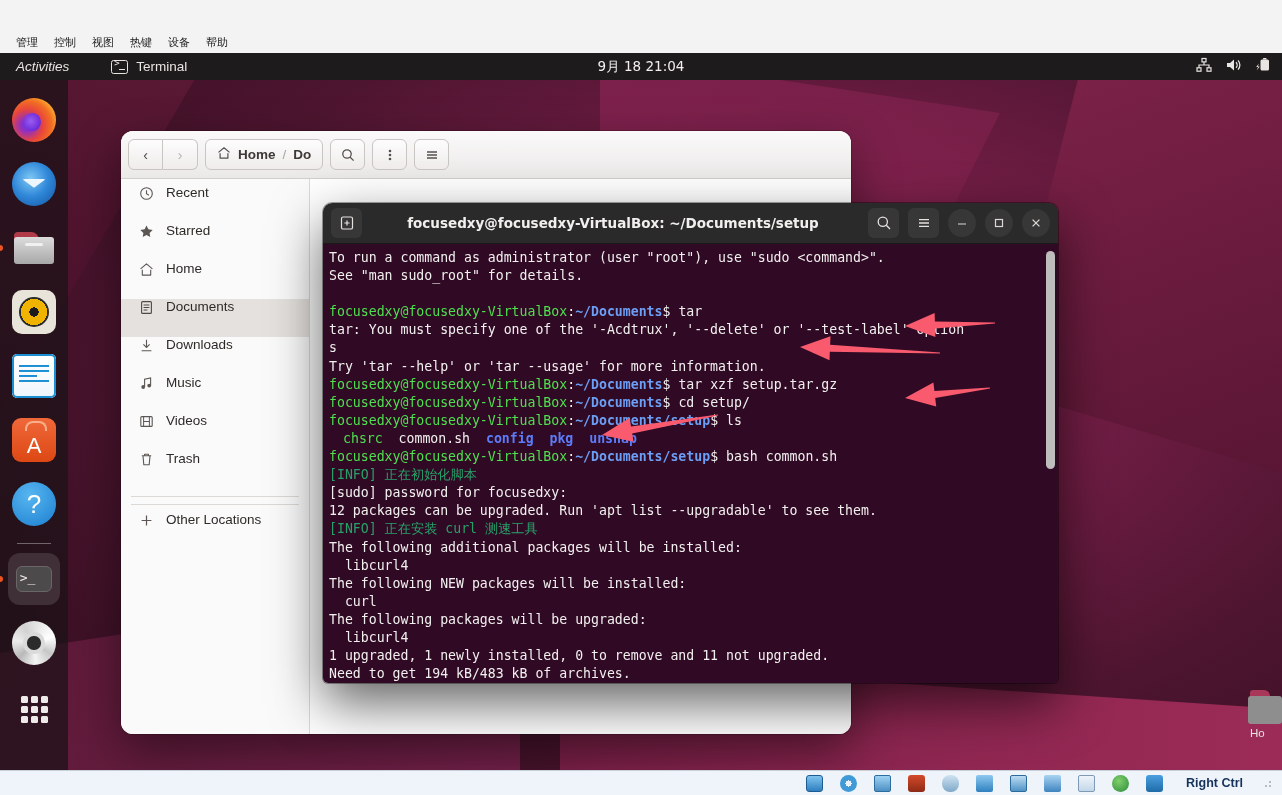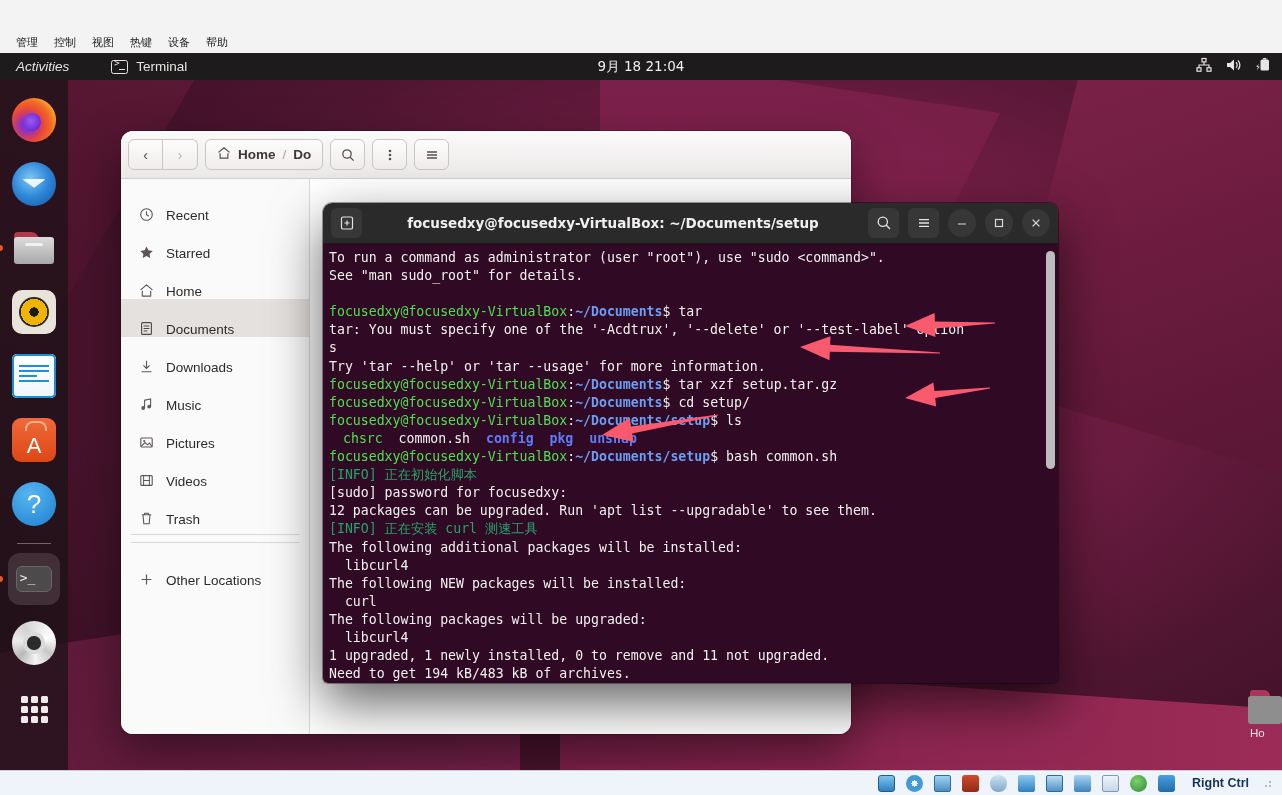--- a/index.html
+++ b/index.html
@@ -211,21 +211,21 @@
   .pathbar .sepc { color:#a9a4a1; font-weight:normal; }
   .hdr-btn {
     width:35px;height:31px;background:linear-gradient(180deg,#fdfdfd,#efeceb);
     border:1px solid #c9c5c2;border-radius:6px;display:flex;align-items:center;justify-content:center;color:#4a4644;
   }
   #files-body { display: flex; height: 555px; }
   #files-sidebar {
     width: 189px; background: #fafafa; border-right: 1px solid #dcd8d5; padding-top: 6px;
   }
   .side-item {
-    display: flex; align-items: flex-end; gap: 11px; height: 38px;
+    display: flex; align-items: flex-start; gap: 11px; height: 38px;
     padding-left: 17px; font-size: 13.5px; color: #2e2a28;
   }
   .side-item.active { background: #e4e1de; }
   .side-icon { width: 17px; height: 17px; flex: none; color: #5c5754; display:flex; align-items:center; justify-content:center; }
   .side-sep { height: 1px; background: #dcd8d5; margin: 7px 10px; }
   .eject-btn {
     margin-left: auto; margin-right: 11px; width: 23px; height: 23px; border-radius: 50%;
     border: 1px solid #c2bebb; display:flex; align-items:center; justify-content:center; font-size:9px; color:#5c5754;
   }
   #files-content { flex: 1; background: #ffffff; }
@@ -286,21 +286,21 @@
   
   #desk-folder { position: absolute; right: 2px; top: 637px; width: 40px; z-index: 5; }
   #desk-folder .df-back { position:absolute; left:10px; top:0; width:20px; height:9px; background:#a8375a; border-radius:3px 6px 0 0;}
   #desk-folder .df-front { position:absolute; left:8px; top:6px; width:34px; height:28px; background:#8e8e8e; border-radius:3px; }
   #desk-folder .df-label { position:absolute; left:10px; top:37px; font-size:11.5px; color:#eae5e3; }
 
   
   #vbox-statusbar {
     position: absolute; left: 0; top: 770px; width: 1282px; height: 25px;
     background: #eff4fb; border-top: 1px solid #c7cfd8;
-    display: flex; align-items: center; justify-content: flex-end; padding-right: 8px; gap: 11px;
+    display: flex; align-items: center; justify-content: flex-end; padding-right: 8px; gap: 17px;
   }
   .sb-ico { width: 17px; height: 17px; border-radius: 2px; position: relative; flex: none; }
   #vbox-statusbar .hostkey { font-size: 12.5px; color: #15325b; margin-left: 6px; margin-right: 4px; font-weight: bold; }
   .grip { width: 10px; height: 10px; opacity:.5;
     background:
       radial-gradient(circle 1px at 2px 8px,#7a8694 99%,transparent) ,
       radial-gradient(circle 1px at 6px 8px,#7a8694 99%,transparent),
       radial-gradient(circle 1px at 6px 4px,#7a8694 99%,transparent); }
 </style>
 </head>
@@ -501,30 +501,20 @@
           </div>
           <div class="side-item">
             <span class="side-icon">
               <svg width="15" height="15" viewBox="0 0 15 15">
                   <path d="M5.6 10.8V3.2l6-1.3v7.6" fill="none" stroke="#5c5754" stroke-width="1.1"></path>
                   <circle cx="4.2" cy="11" r="1.9" fill="#5c5754"></circle>
                   <circle cx="10.2" cy="9.6" r="1.9" fill="#5c5754"></circle>
                 </svg>
             </span>
             <span>Music</span>
-          </div>
-          <div class="side-item">
-            <span class="side-icon">
-              <svg width="15" height="15" viewBox="0 0 15 15">
-                  <rect x="1.8" y="3" width="11.4" height="9" rx="1" fill="none" stroke="#5c5754" stroke-width="1.1"></rect>
-                  <circle cx="5.2" cy="6" r="1.1" fill="#5c5754"></circle>
-                  <path d="M2.4 11.2 6 7.6l2.4 2.2 2-1.8 2.2 3.2" fill="none" stroke="#5c5754" stroke-width="1.1"></path>
-                </svg>
-            </span>
-            <span>Pictures</span>
           </div>
           <div class="side-item">
             <span class="side-icon">
               <svg width="15" height="15" viewBox="0 0 15 15">
                   <rect x="1.8" y="2.6" width="11.4" height="9.8" rx="1" fill="none" stroke="#5c5754" stroke-width="1.1"></rect>
                   <line x1="4.6" y1="2.6" x2="4.6" y2="12.4" stroke="#5c5754" stroke-width="1"></line>
                   <line x1="10.4" y1="2.6" x2="10.4" y2="12.4" stroke="#5c5754" stroke-width="1"></line>
                   <line x1="4.6" y1="7.5" x2="10.4" y2="7.5" stroke="#5c5754" stroke-width="1"></line>
                 </svg>
             </span>

